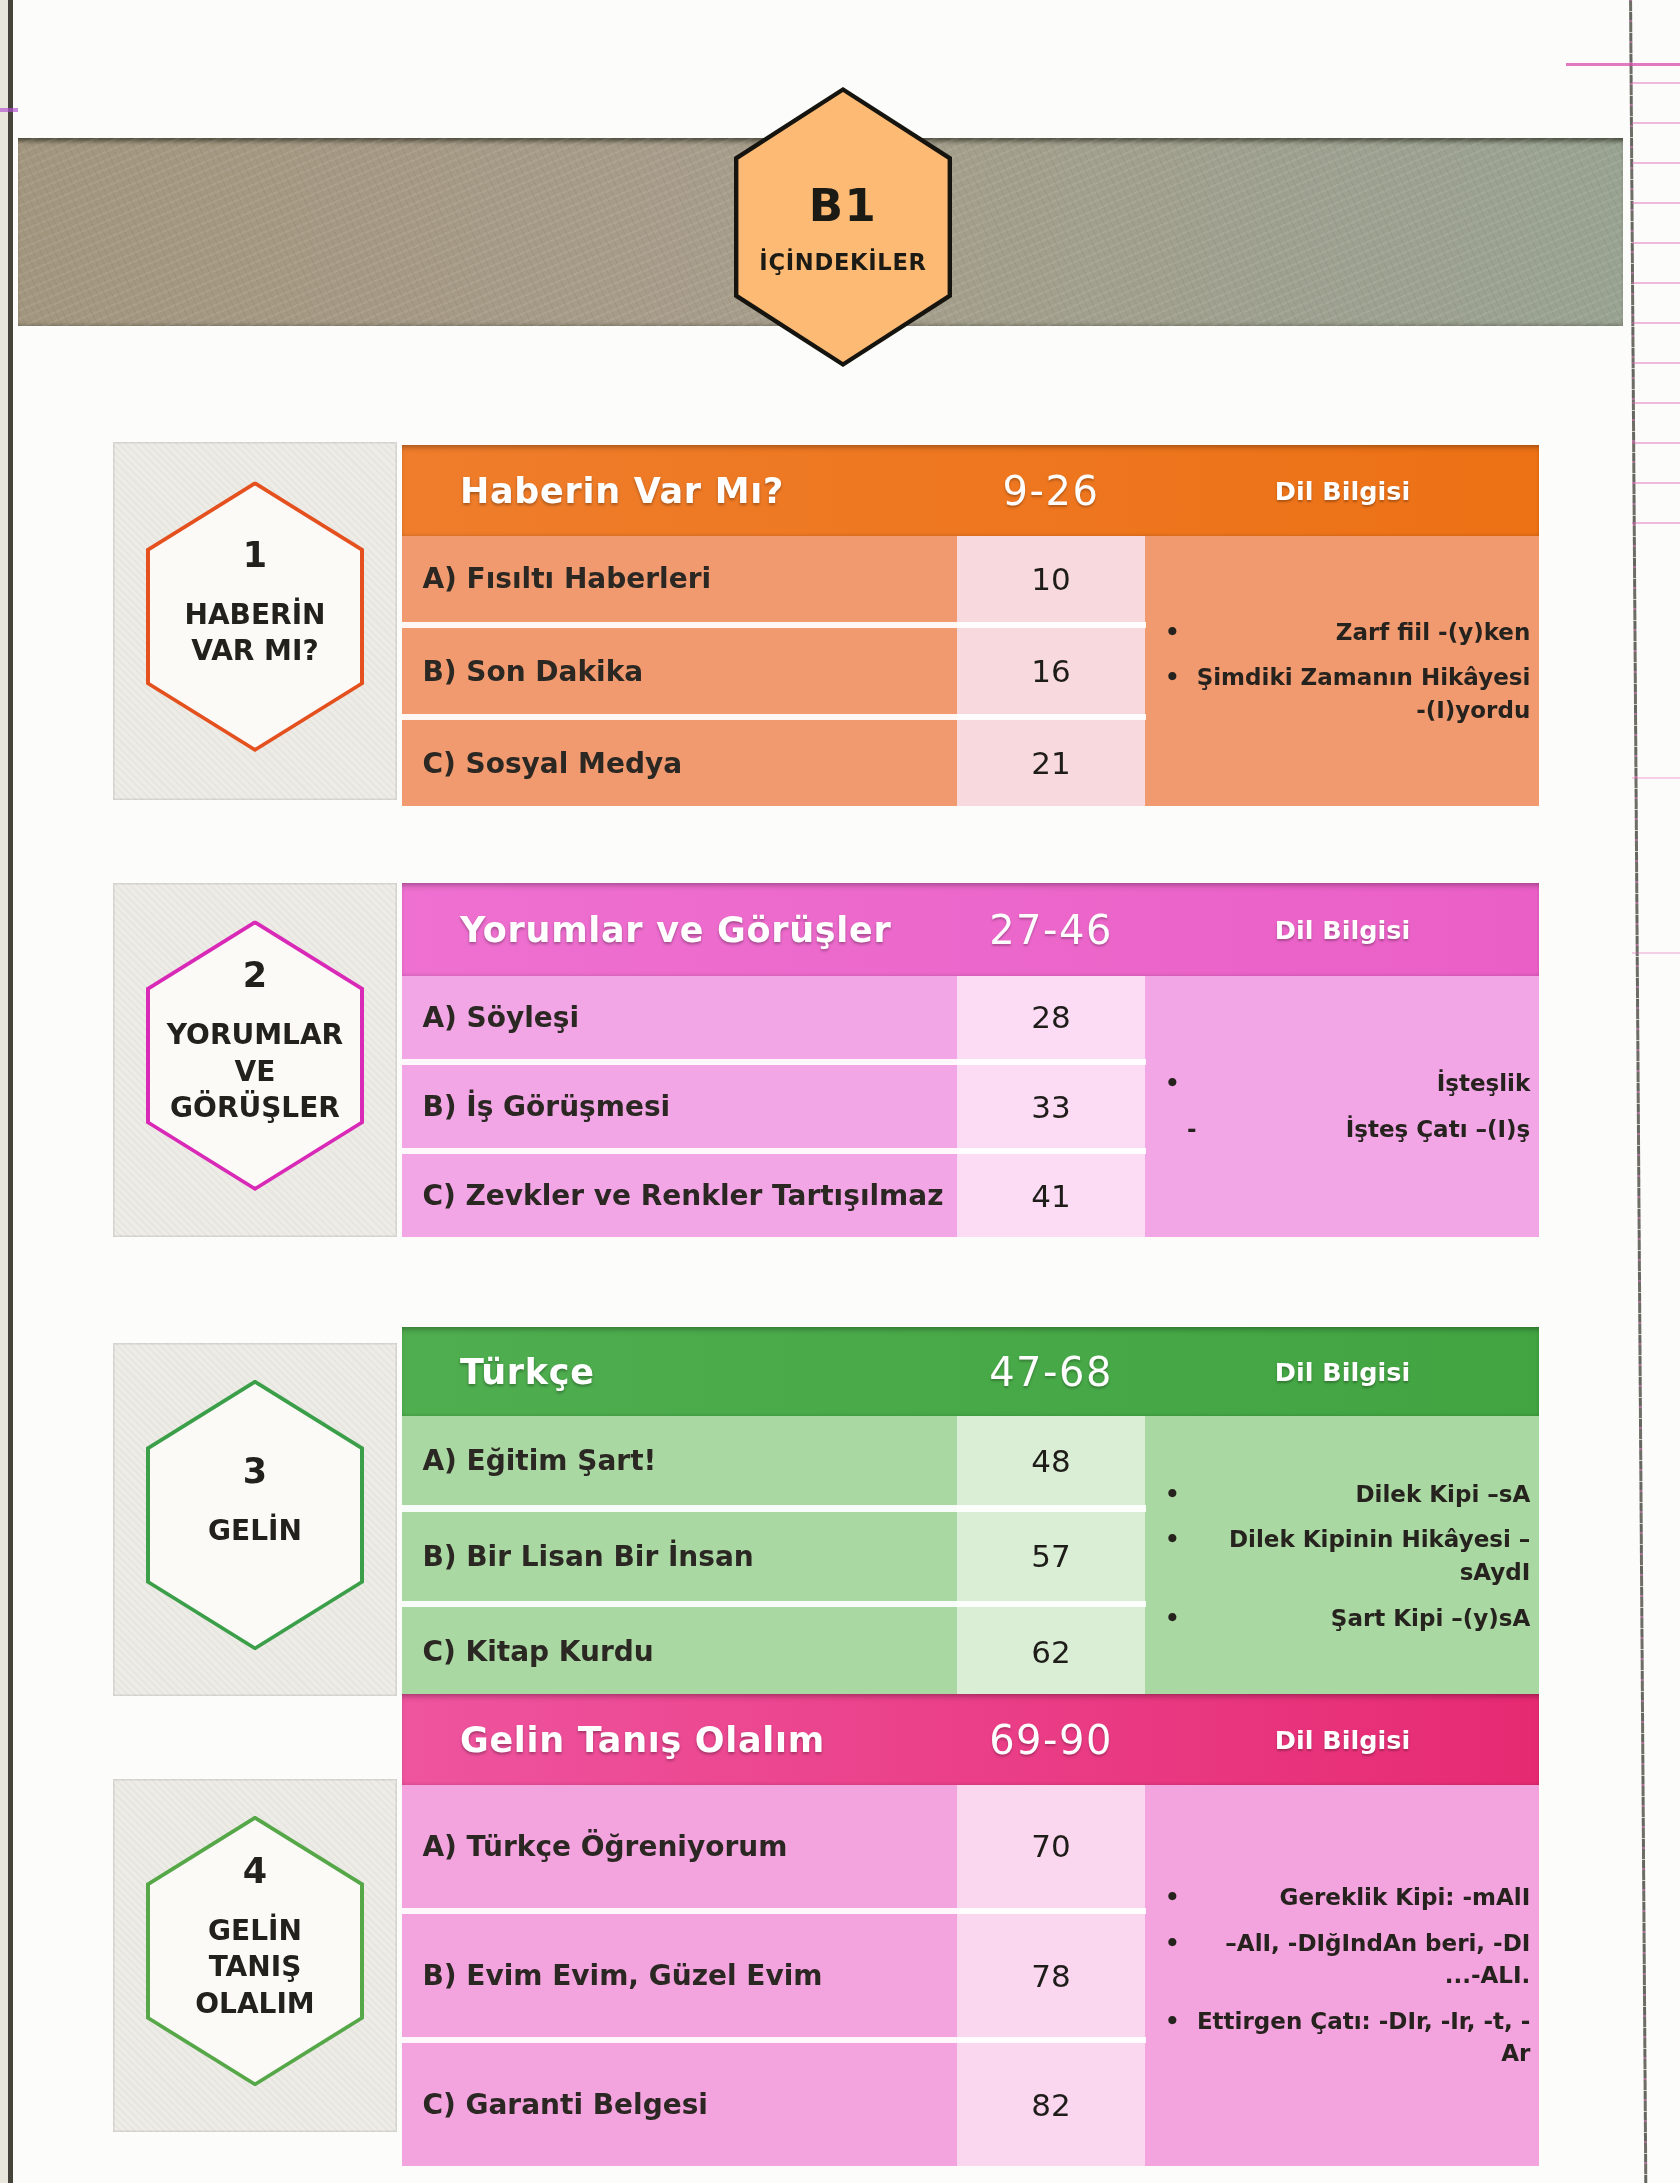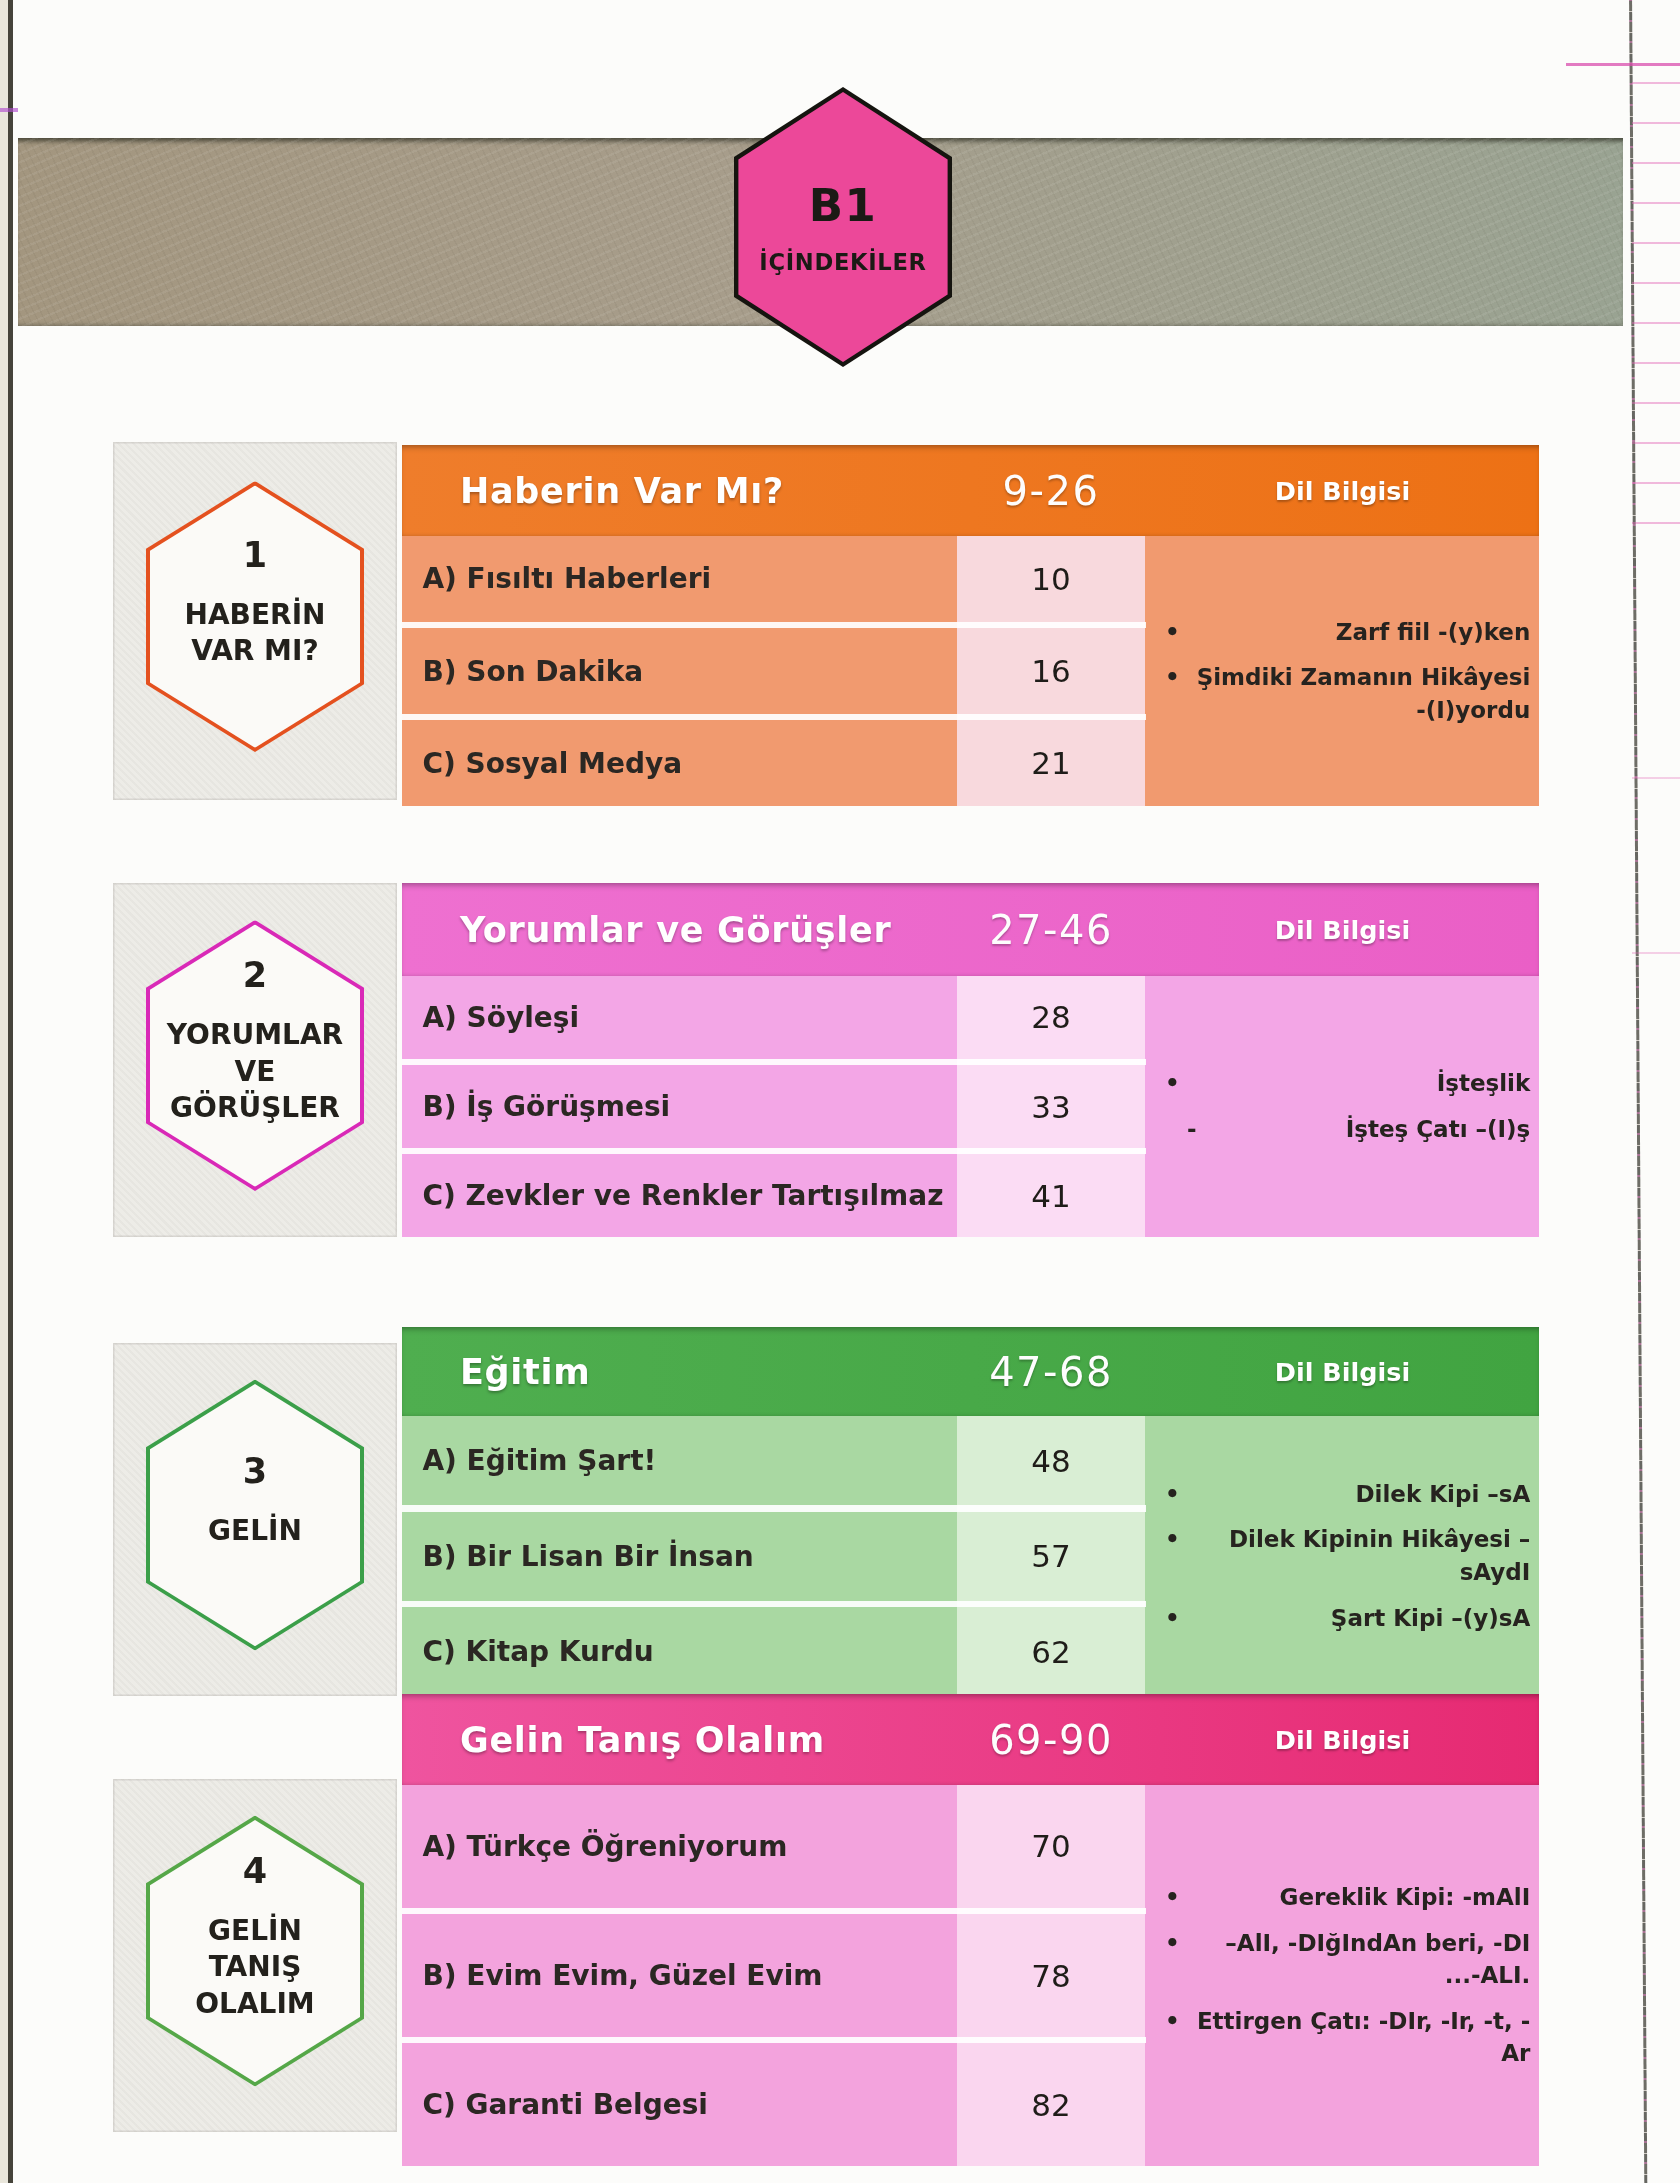--- a/index.html
+++ b/index.html
@@ -21,21 +21,21 @@
 
   
   .top-band{position:absolute;left:18px;top:138px;width:1605px;height:188px;z-index:1;
     background:linear-gradient(90deg,var(--p-band_left) 0%,#a79d8b 45%,var(--p-band_right) 100%);
     box-shadow:inset 0 6.5px 5.1px -3.6px rgba(40,42,30,.75), inset 0 -3.6px 3.6px -2.2px rgba(70,72,60,.45);}
   .top-band::after{content:"";position:absolute;inset:0;
     background:repeating-linear-gradient(64deg,rgba(60,55,40,.055) 0 1.5px,transparent 1.5px 6.5px),
                repeating-linear-gradient(-23deg,rgba(255,255,250,.07) 0 2.2px,transparent 2.2px 8px);}
   .hex{clip-path:polygon(50% 0%,100% 25%,100% 75%,50% 100%,0% 75%,0% 25%);}
   .b1-hex{position:absolute;left:734px;top:87px;width:218px;height:280px;background:#15140f;z-index:2;}
-  .b1-hex-inner{position:absolute;left:4.4px;top:5.1px;right:4.4px;bottom:5.1px;background:#ec4899;
+  .b1-hex-inner{position:absolute;left:4.4px;top:5.1px;right:4.4px;bottom:5.1px;background:#fdba74;
     display:flex;flex-direction:column;align-items:center;justify-content:center;gap:17.5px;}
   .b1-code{font-size:45px;font-weight:bold;color:#1b1a15;letter-spacing:1.5px;}
   .b1-label{font-size:22.6px;font-weight:bold;color:#1b1a15;letter-spacing:0.7px;}
 
   
   .hexbox{position:absolute;left:113px;width:284px;background:#edece7;
     box-shadow:inset 0 0 0 1.5px rgba(120,118,110,.18);
     display:flex;align-items:center;justify-content:center;}
   .hexbox::before{content:"";position:absolute;inset:0;
     background:repeating-linear-gradient(45deg,rgba(150,148,140,.07) 0 2.2px,transparent 2.2px 5.1px);}
@@ -200,21 +200,21 @@
         <div class="hex unit-hex-inner">
           <div class="unit-hex-content">
             <div class="hx-number">3</div>
             <div class="hx-title">GELİN</div>
           </div>
         </div>
       </div>
     </div>
     <div class="unit-table" style="top:1327px;height:369px;">
       <div class="u-header" style="height:89px;">
-        <div class="u-title">Eğitim</div>
+        <div class="u-title">Türkçe</div>
         <div class="u-pages">47-68</div>
         <div class="u-gramlabel">Dil Bilgisi</div>
       </div>
       <div class="u-body">
         <div class="numcol"></div>
         <div class="rows">
           <div class="row">
             <div class="row-label">A) Eğitim Şart!</div>
             <div class="row-page">48</div>
           </div>

